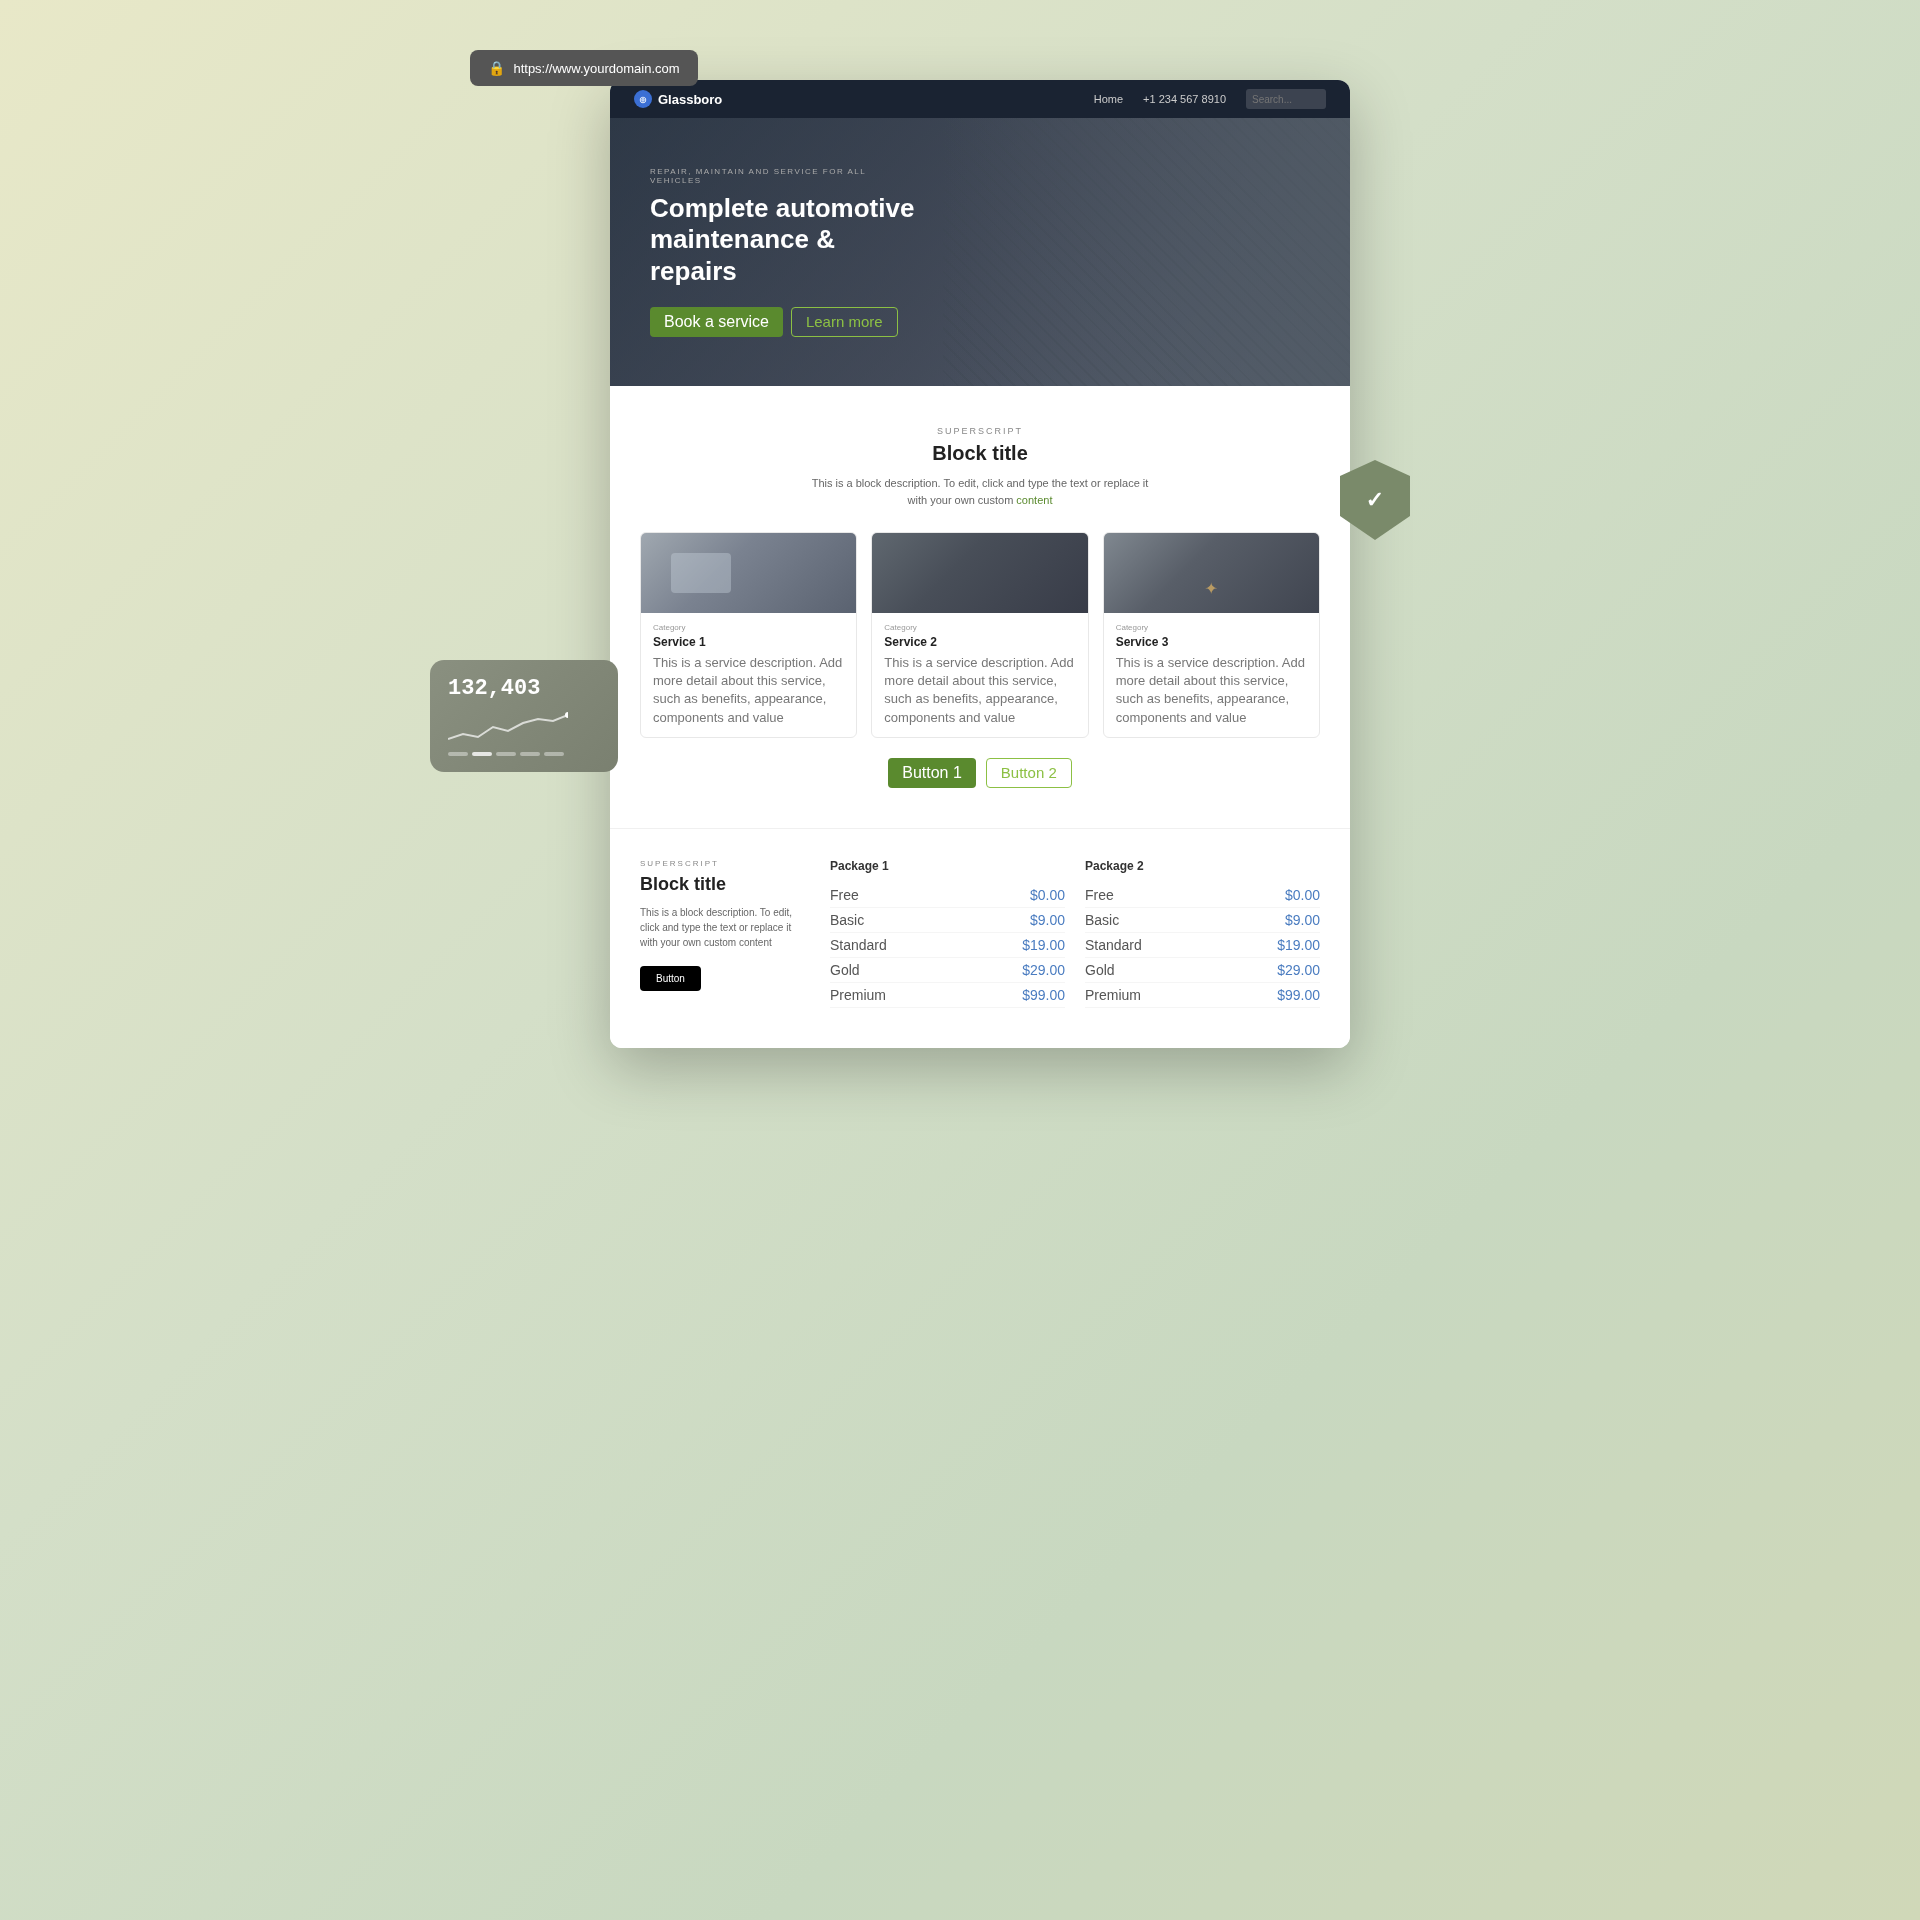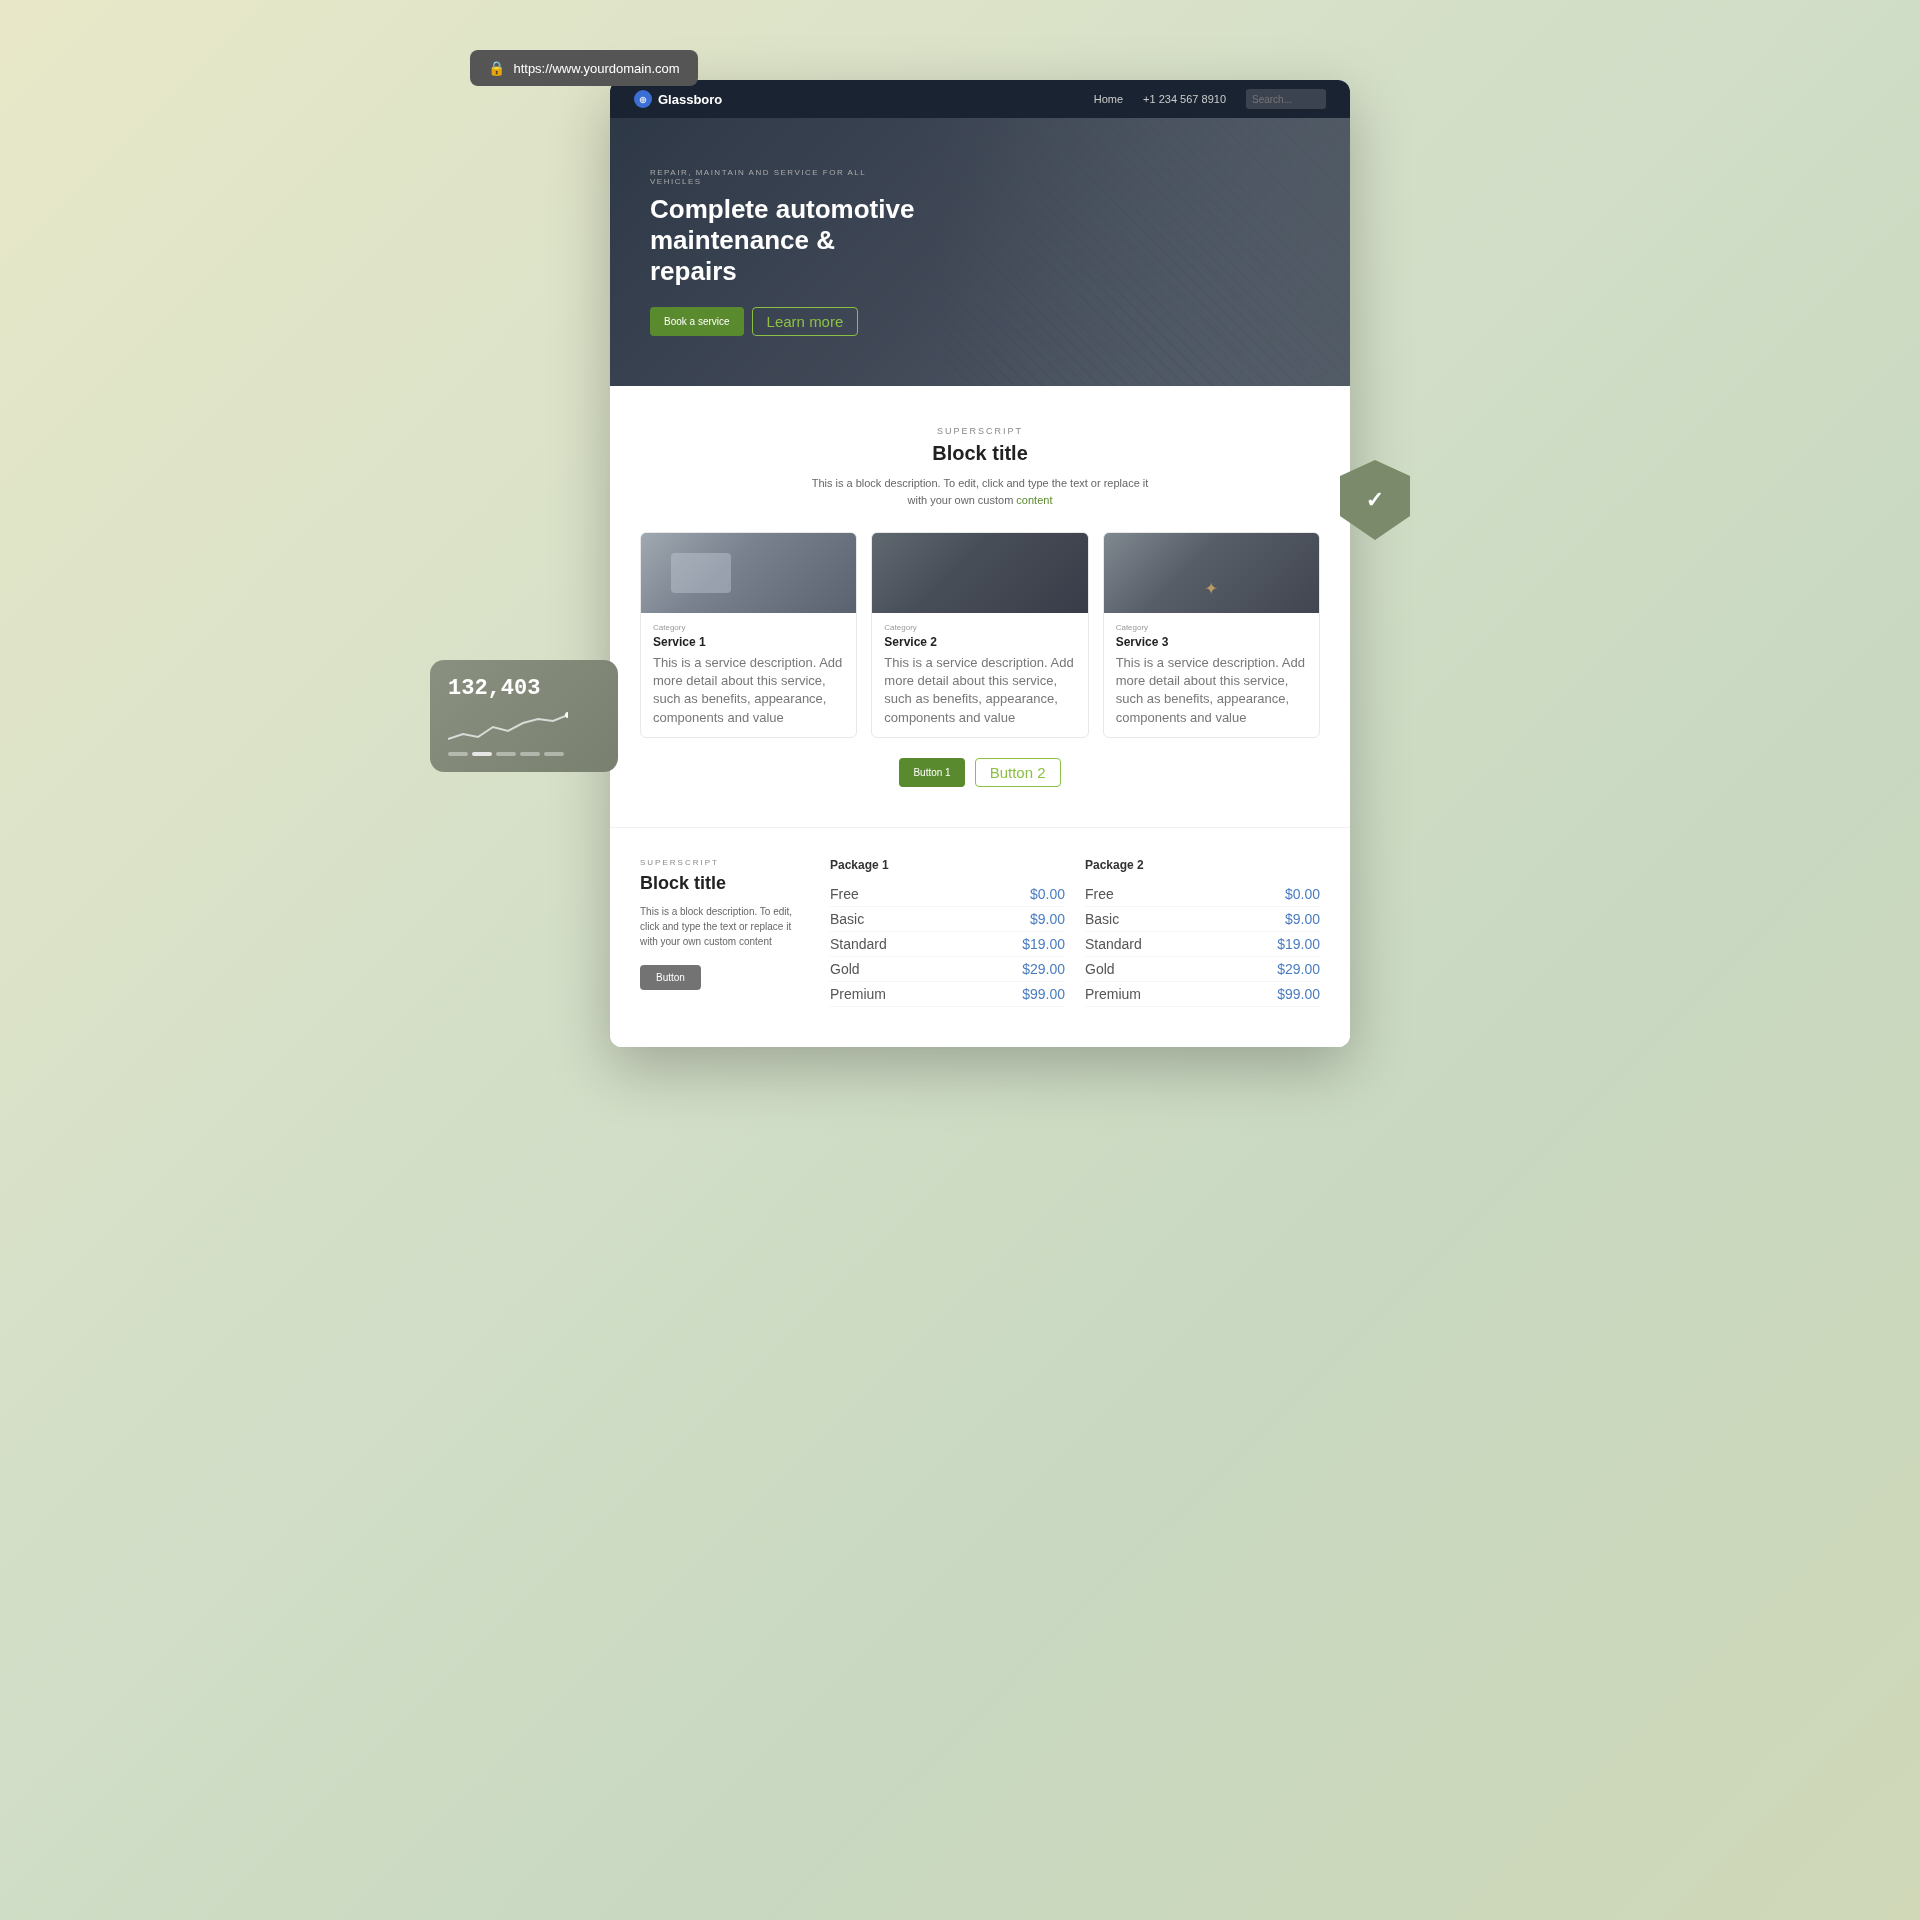--- a/index.html
+++ b/index.html
@@ -149,21 +149,21 @@
     .hero-buttons {
       display: flex;
       gap: 8px;
     }
     .btn-primary {
       background: #5a8a2e;
       color: #fff;
       border: none;
       border-radius: 4px;
       padding: 6px 14px;
-      font-size: 10px;
+      font-size: 16px;
       cursor: pointer;
       font-weight: 500;
     }
     .btn-outline {
       background: transparent;
       color: #8cc044;
       border: 1.5px solid #8cc044;
       border-radius: 4px;
       padding: 5px 14px;
       font-size: 15px;
@@ -311,21 +311,21 @@
       color: #222;
       margin-bottom: 10px;
     }
     .pricing-desc {
       font-size: 10px;
       color: #666;
       line-height: 1.5;
       margin-bottom: 16px;
     }
     .pricing-btn {
-      background: #737373;
+      background: #000000;
       color: #fff;
       border: none;
       border-radius: 4px;
       padding: 7px 16px;
       font-size: 10px;
       cursor: pointer;
       font-weight: 500;
     }
     .package-title {
       font-size: 12px;

